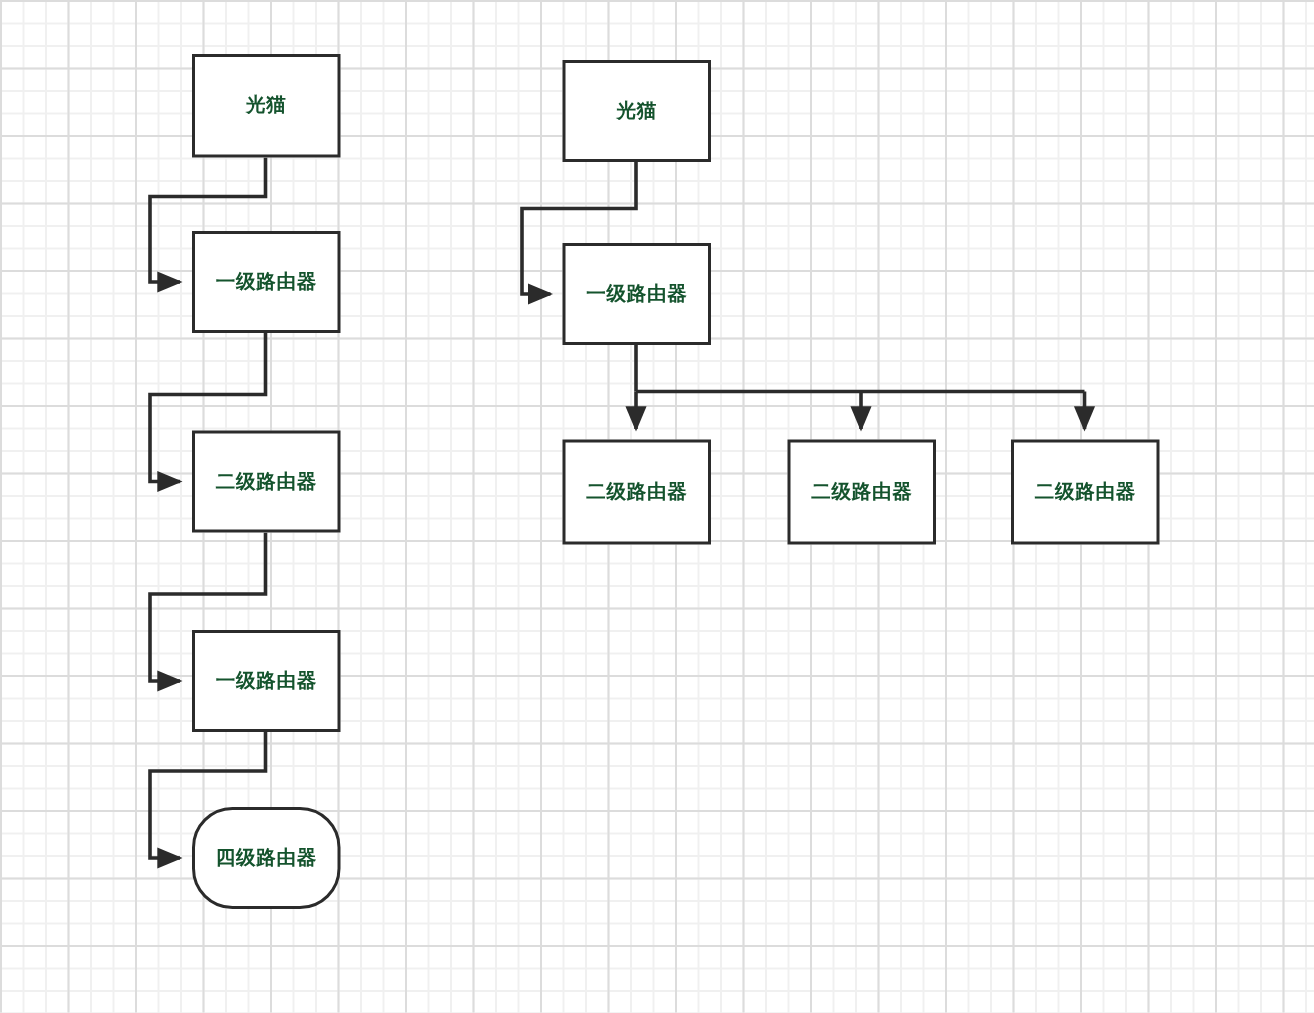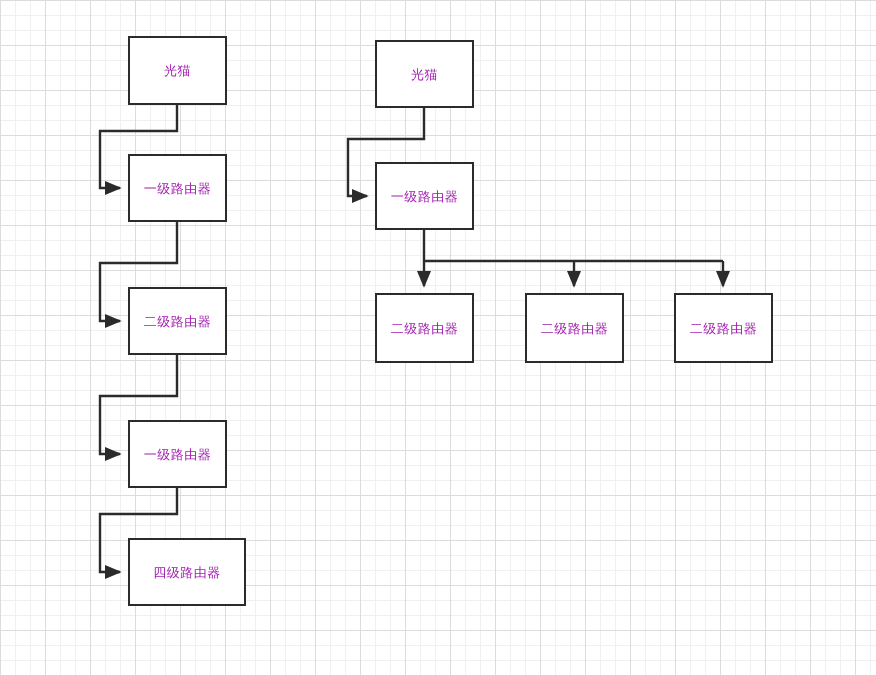--- a/index.html
+++ b/index.html
@@ -51,24 +51,25 @@
     box-sizing: border-box;
     background: #ffffff;
     border: 2px solid #2b2b2b;
     display: flex;
     align-items: center;
     justify-content: center;
     z-index: 2;
   }
   .node-label {
     font-size: 13px;
-    color: #a21caf;
+    color: #14532d;
     letter-spacing: 0.5px;
     line-height: 1;
     white-space: nowrap;
+    font-weight: bold;
   }
 </style>
 </head>
 <body>
 
 <div id="canvas">
 
   <svg id="edge-layer" width="876" height="675" viewBox="0 0 876 675" xmlns="http://www.w3.org/2000/svg">
     <defs>
       <marker id="arrow-r" viewBox="0 0 10 10" refX="9" refY="5" markerWidth="7" markerHeight="7" orient="auto-start-reverse">
@@ -109,21 +110,21 @@
   </div>
 
   <div class="node" style="left:128px; top:287px; width:99px; height:68px;">
     <span class="node-label">二级路由器</span>
   </div>
 
   <div class="node" style="left:128px; top:420px; width:99px; height:68px;">
     <span class="node-label">一级路由器</span>
   </div>
 
-  <div class="node" style="left:128px; top:538px; width:118px; height:68px;">
+  <div class="node" style="left:128px; top:538px; width:99px; height:68px;border-radius:27px;">
     <span class="node-label">四级路由器</span>
   </div>
 
   <div class="node" style="left:375px; top:40px; width:99px; height:68px;">
     <span class="node-label">光猫</span>
   </div>
 
   <div class="node" style="left:375px; top:162px; width:99px; height:68px;">
     <span class="node-label">一级路由器</span>
   </div>

